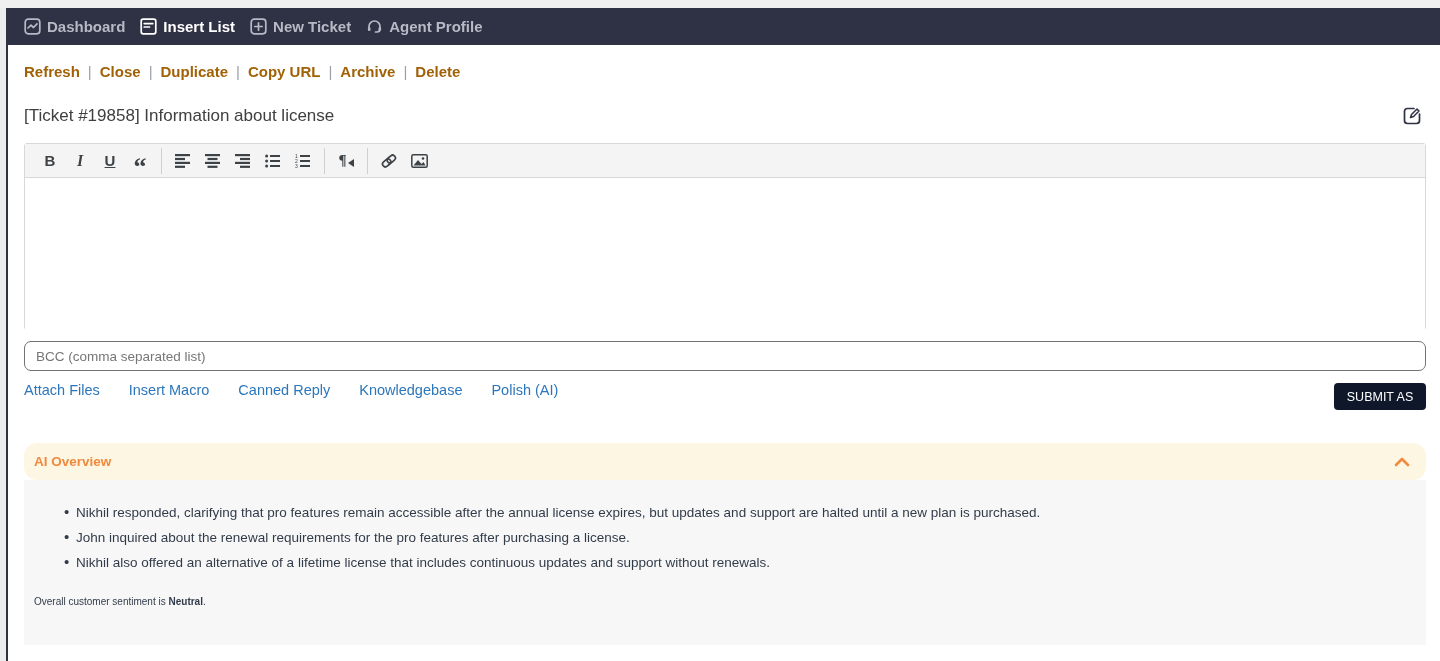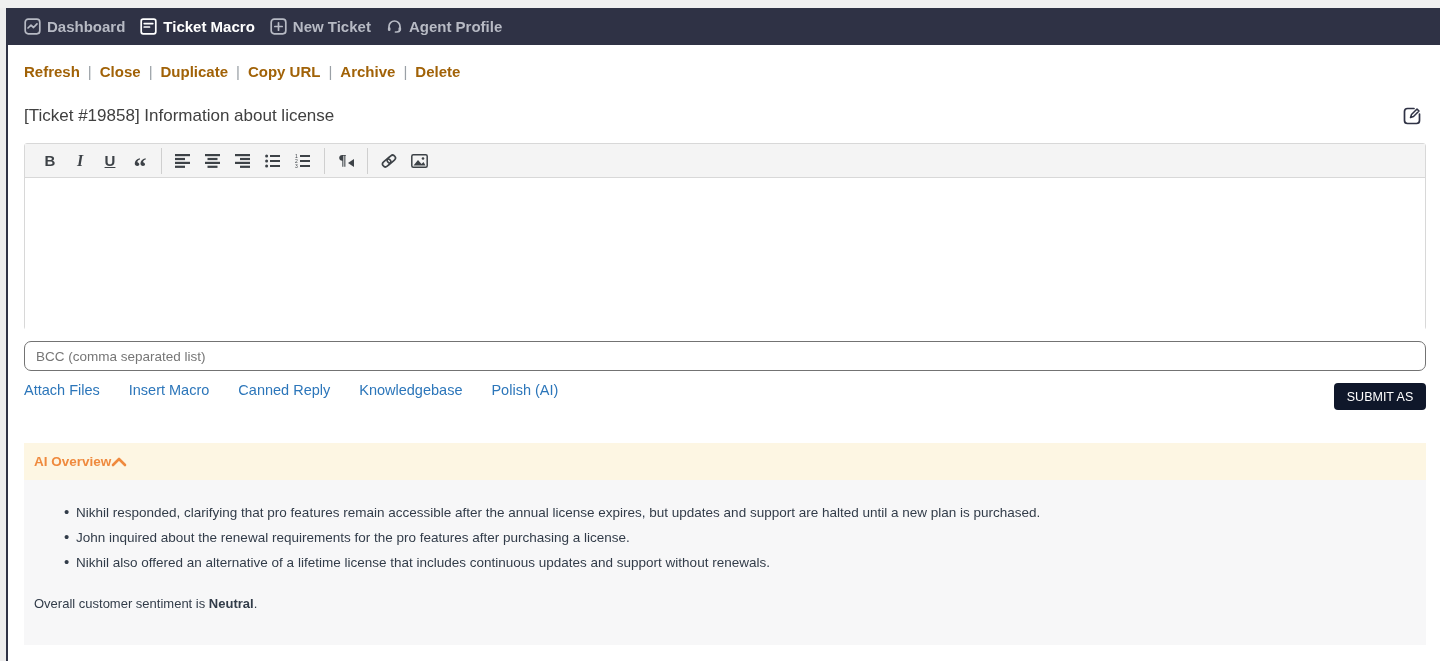--- a/index.html
+++ b/index.html
@@ -42,27 +42,27 @@
   .bcc-input { position:absolute; left:24px; top:341px; width:1402px; height:30px; border:1px solid #737373; border-radius:7px; padding:0 11px; font-size:13.5px; color:#333; font-family:"Liberation Sans",sans-serif; }
   .bcc-input::placeholder { color:#767676; opacity:1; }
 
   
   .compose-links { position:absolute; left:24px; top:382px; display:flex; gap:29px; font-size:14.5px; }
   .compose-link { color:#2c76ba; cursor:pointer; }
   .submit-btn { position:absolute; left:1334px; top:383px; width:92px; height:27px; background:#0f172a; color:#fff; border:none; border-radius:4px; font-size:12.5px; font-family:"Liberation Sans",sans-serif; cursor:pointer; }
 
   
   .ai-panel { position:absolute; left:24px; top:443px; width:1402px; height:202px; }
-  .ai-header { height:37px; background:#fdf6e3; display:flex; align-items:center; padding:0 16px 0 10px; cursor:pointer; }
+  .ai-header { height:37px; background:#fdf6e3; display:flex; align-items:center; justify-content:space-between; padding:0 16px 0 10px; cursor:pointer;border-radius:13px; }
   .ai-title { color:#ef8a3e; font-size:13.5px; font-weight:700; }
   .ai-body { height:165px; background:#f7f7f8; padding:26px 10px 0 10px; color:#323c49; }
   .ai-bullets { list-style:none; }
   .ai-bullets li { position:relative; padding-left:42px; font-size:13.5px; margin-bottom:11px; line-height:14px; }
   .ai-bullets li::before { content:"•"; position:absolute; left:30px; top:-1px; font-size:15px; color:#323c49; }
-  .ai-sentiment { font-size:13px; margin-top:26px; }
+  .ai-sentiment { font-size:10px; margin-top:26px; }
   .ai-sentiment b { font-weight:700; }
 </style>
 </head>
 <body>
 
 <div class="page">
   <div class="top-strip"></div>
   <div class="left-strip"></div>
   <div class="left-border"></div>
 
@@ -77,21 +77,21 @@
       <span>Dashboard</span>
     </div>
     <div class="nav-item active">
       <span>
         <svg width="17" height="17" viewBox="0 0 17 17">
             <rect x="1.2" y="1.2" width="14.6" height="14.6" rx="2" fill="none" stroke="currentColor" stroke-width="1.7"></rect>
             <line x1="4.2" y1="5.6" x2="12.8" y2="5.6" stroke="currentColor" stroke-width="1.7" stroke-linecap="round"></line>
             <line x1="4.2" y1="9" x2="9.5" y2="9" stroke="currentColor" stroke-width="1.7" stroke-linecap="round"></line>
           </svg>
       </span>
-      <span>Ticket Macro</span>
+      <span>Insert List</span>
     </div>
     <div class="nav-item">
       <span>
         <svg width="17" height="17" viewBox="0 0 17 17">
             <rect x="1.2" y="1.2" width="14.6" height="14.6" rx="3" fill="none" stroke="currentColor" stroke-width="1.7"></rect>
             <line x1="8.5" y1="4.8" x2="8.5" y2="12.2" stroke="currentColor" stroke-width="1.7" stroke-linecap="round"></line>
             <line x1="4.8" y1="8.5" x2="12.2" y2="8.5" stroke="currentColor" stroke-width="1.7" stroke-linecap="round"></line>
           </svg>
       </span>
       <span>New Ticket</span>

